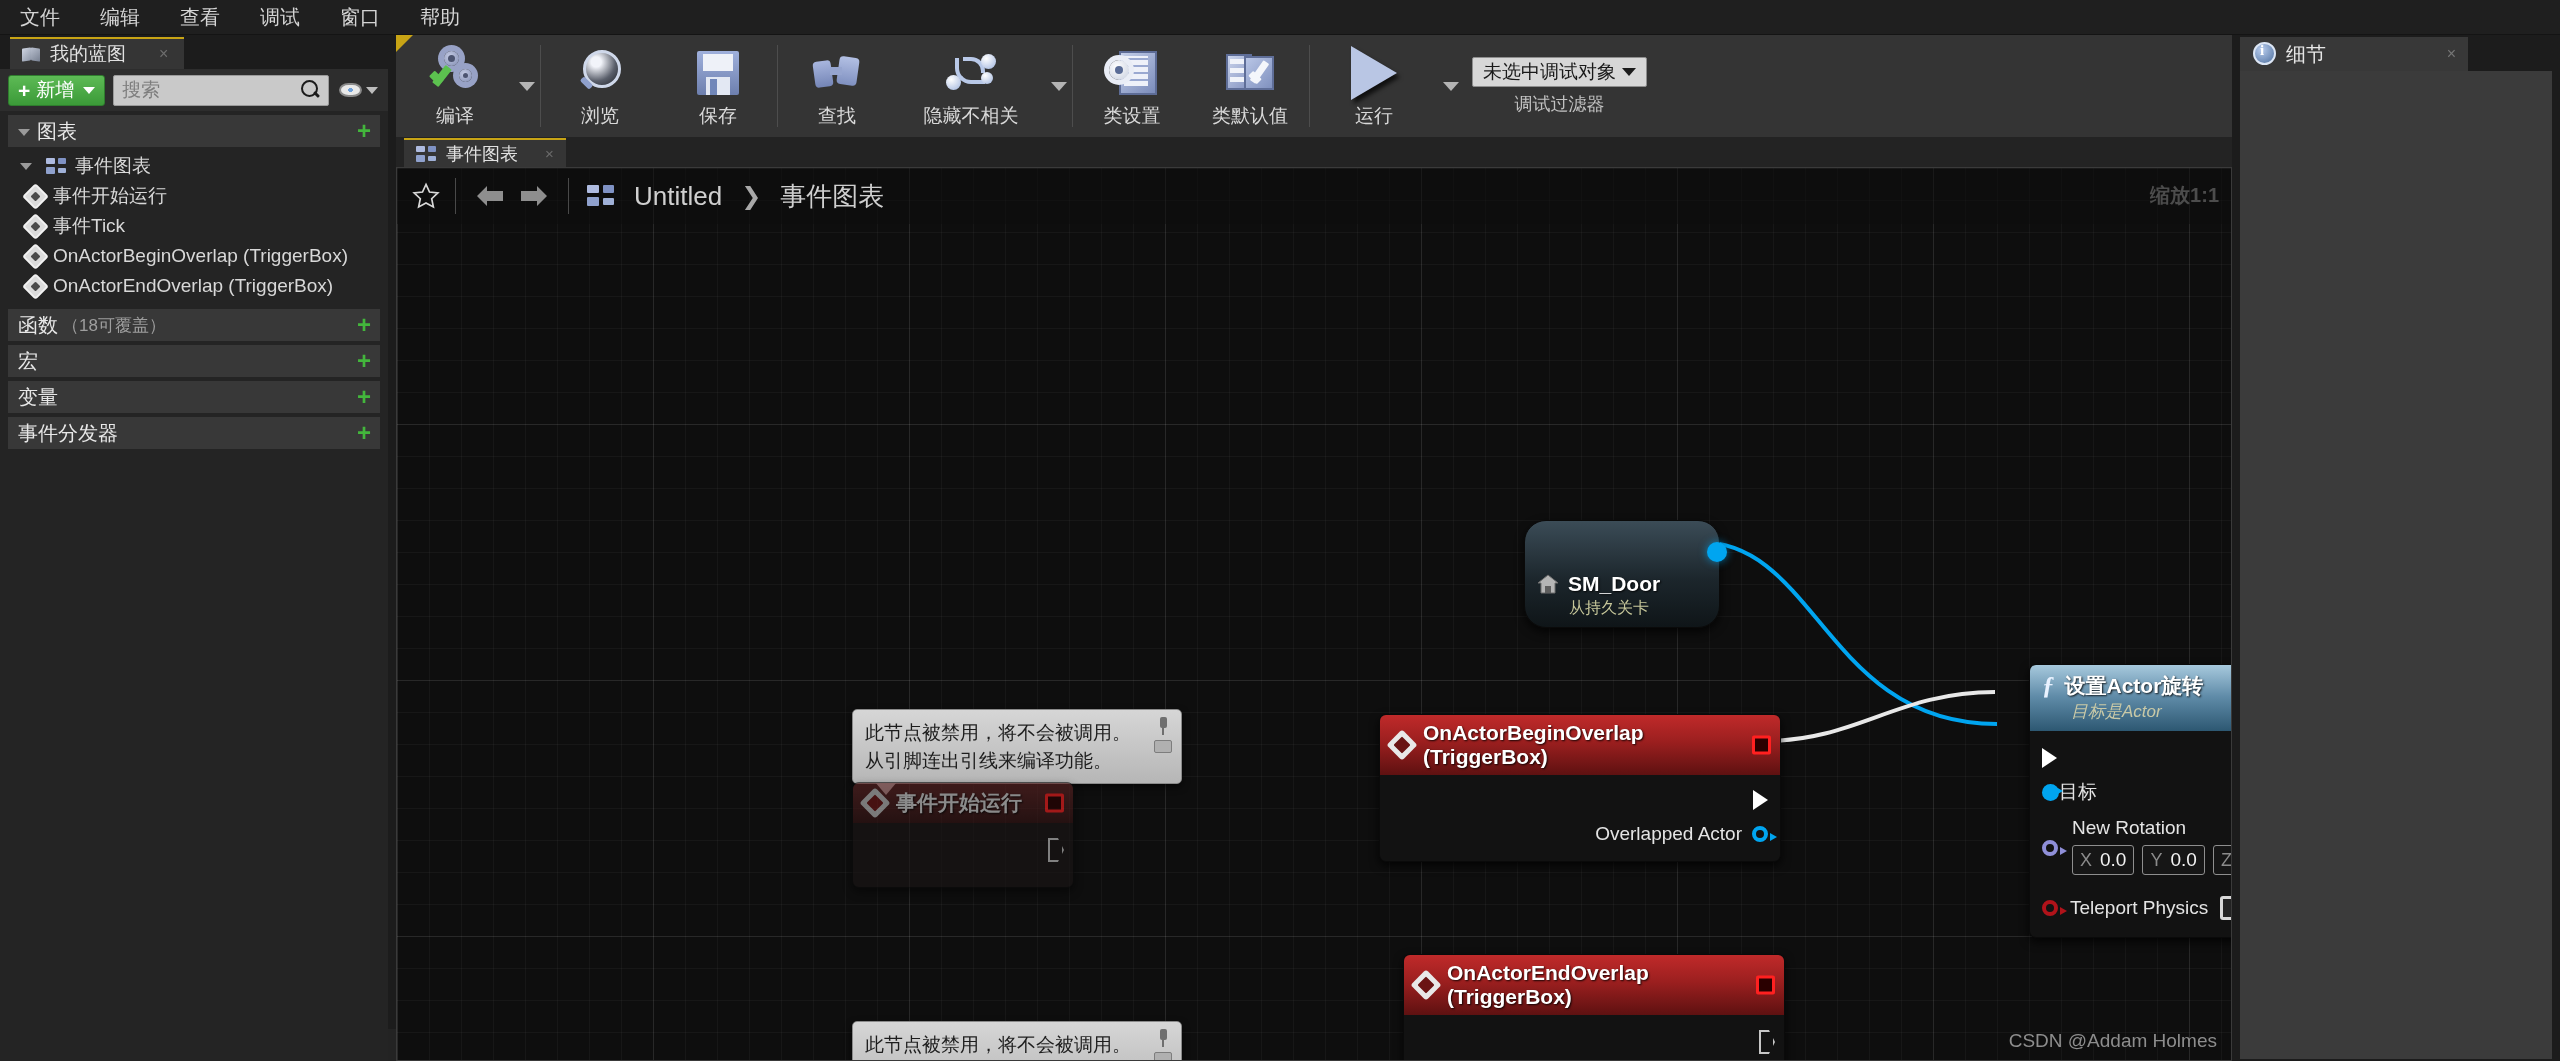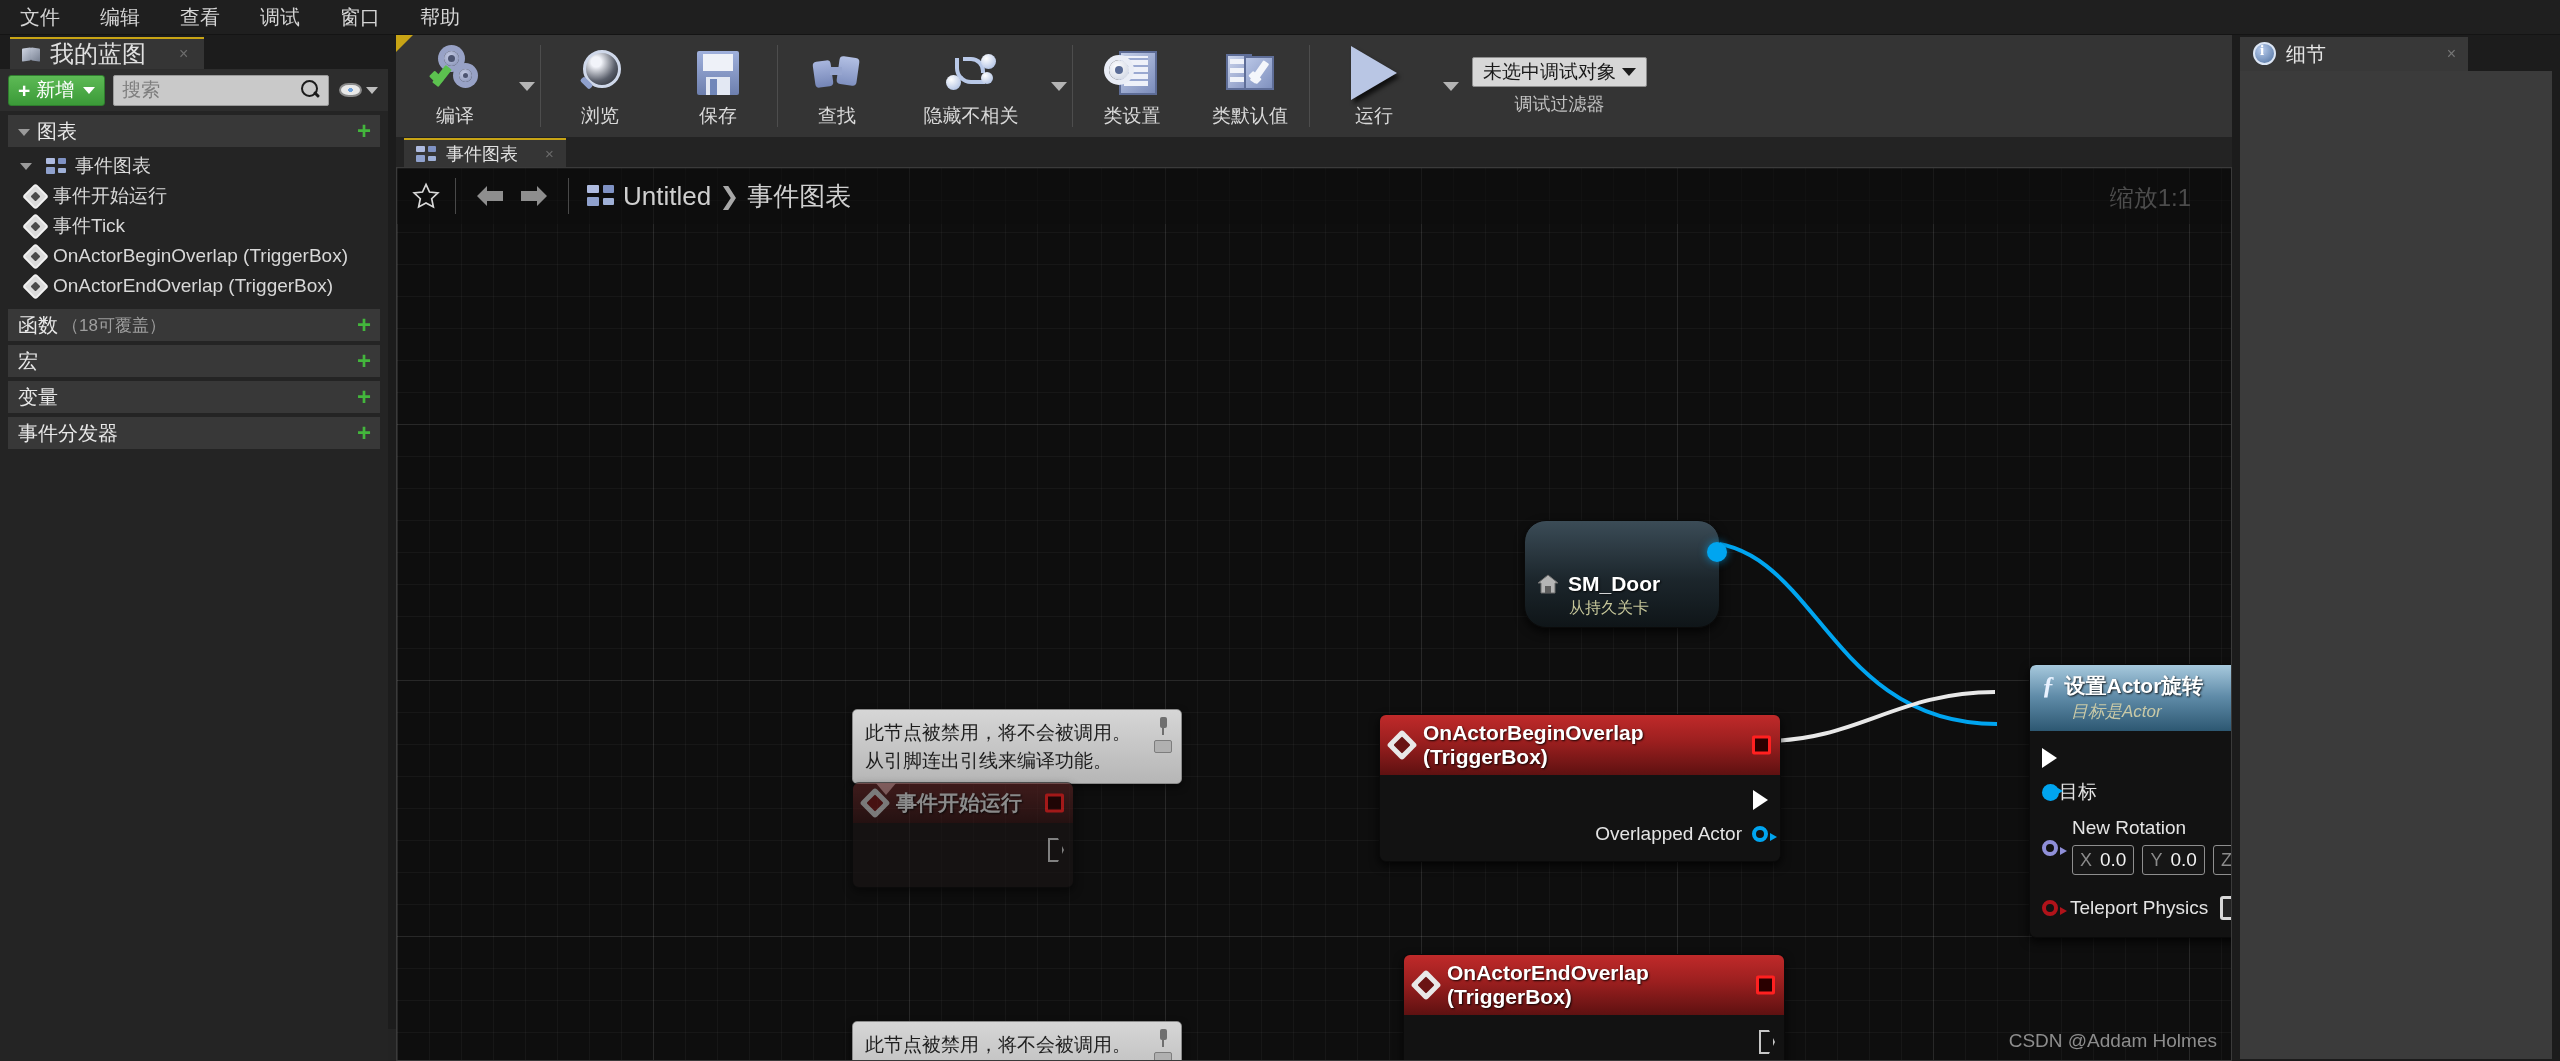--- a/index.html
+++ b/index.html
@@ -31,21 +31,21 @@
   .lp-tabstrip {
     position: absolute; left: 0; top: 0; width: 388px; height: 34px;
     background: #1c1c1c;
   }
   .lp-tab {
     position: absolute; left: 10px; top: 2px; height: 32px;
     display: flex; align-items: center; gap: 9px;
     padding: 0 16px 0 12px; background: #353535;
     border-top: 2px solid #c8a415;
   }
-  .lp-tab .tabtext { color: #e0e0e0; font-size: 24px; }
+  .lp-tab .tabtext { color: #e0e0e0; font-size: 19px; }
   .lp-tab .tabclose { color: #6e6e6e; font-size: 16px; margin-left: 24px; }
   .book-icon {
     width: 19px; height: 15px; position: relative; display: inline-block;
   }
   .book-icon::before {
     content: ""; position: absolute; left: 0; top: 1px; width: 9px; height: 13px;
     background: linear-gradient(135deg,#cfd5e2,#8e97a8);
     transform: skewY(-9deg); border-radius: 1px;
   }
   .book-icon::after {
@@ -331,26 +331,26 @@
   .gr-topbar {
     position: absolute; left: 0; top: 0; width: 100%; height: 56px;
     display: flex; align-items: center; gap: 0; padding-left: 14px;
     background: rgba(12,12,12,.55);
   }
   .star-icon { width: 30px; height: 29px; position: relative; }
   .star-icon svg { display: block; }
   .gr-vsep { width: 1px; height: 36px; background: #494949; margin: 0 14px; }
   .nav-arrow { width: 42px; height: 34px; display:flex; align-items:center;
                justify-content:center; cursor:pointer; }
-  .crumb { display: flex; align-items: center; gap: 8px; margin-left: 4px; }
+  .crumb { display: flex; align-items: center; gap: 19px; margin-left: 4px; }
   .crumb .ctext { color: #cfcfcf; font-size: 26px; }
   .crumb .chev { color: #a8a8a8; font-size: 24px; }
   .zoomlabel {
-    position: absolute; right: 40px; top: 14px; color: #4c4c4c;
-    font-size: 24px; font-weight: normal;
+    position: absolute; right: 12px; top: 14px; color: #4c4c4c;
+    font-size: 20px; font-weight: bold;
   }
 
   
   .node { position: absolute; }
   .node-body {
     border: 1px solid #0a0a0a; border-radius: 7px;
     box-shadow: 0 4px 10px rgba(0,0,0,.75);
     background: #121212;
     overflow: hidden;
   }

